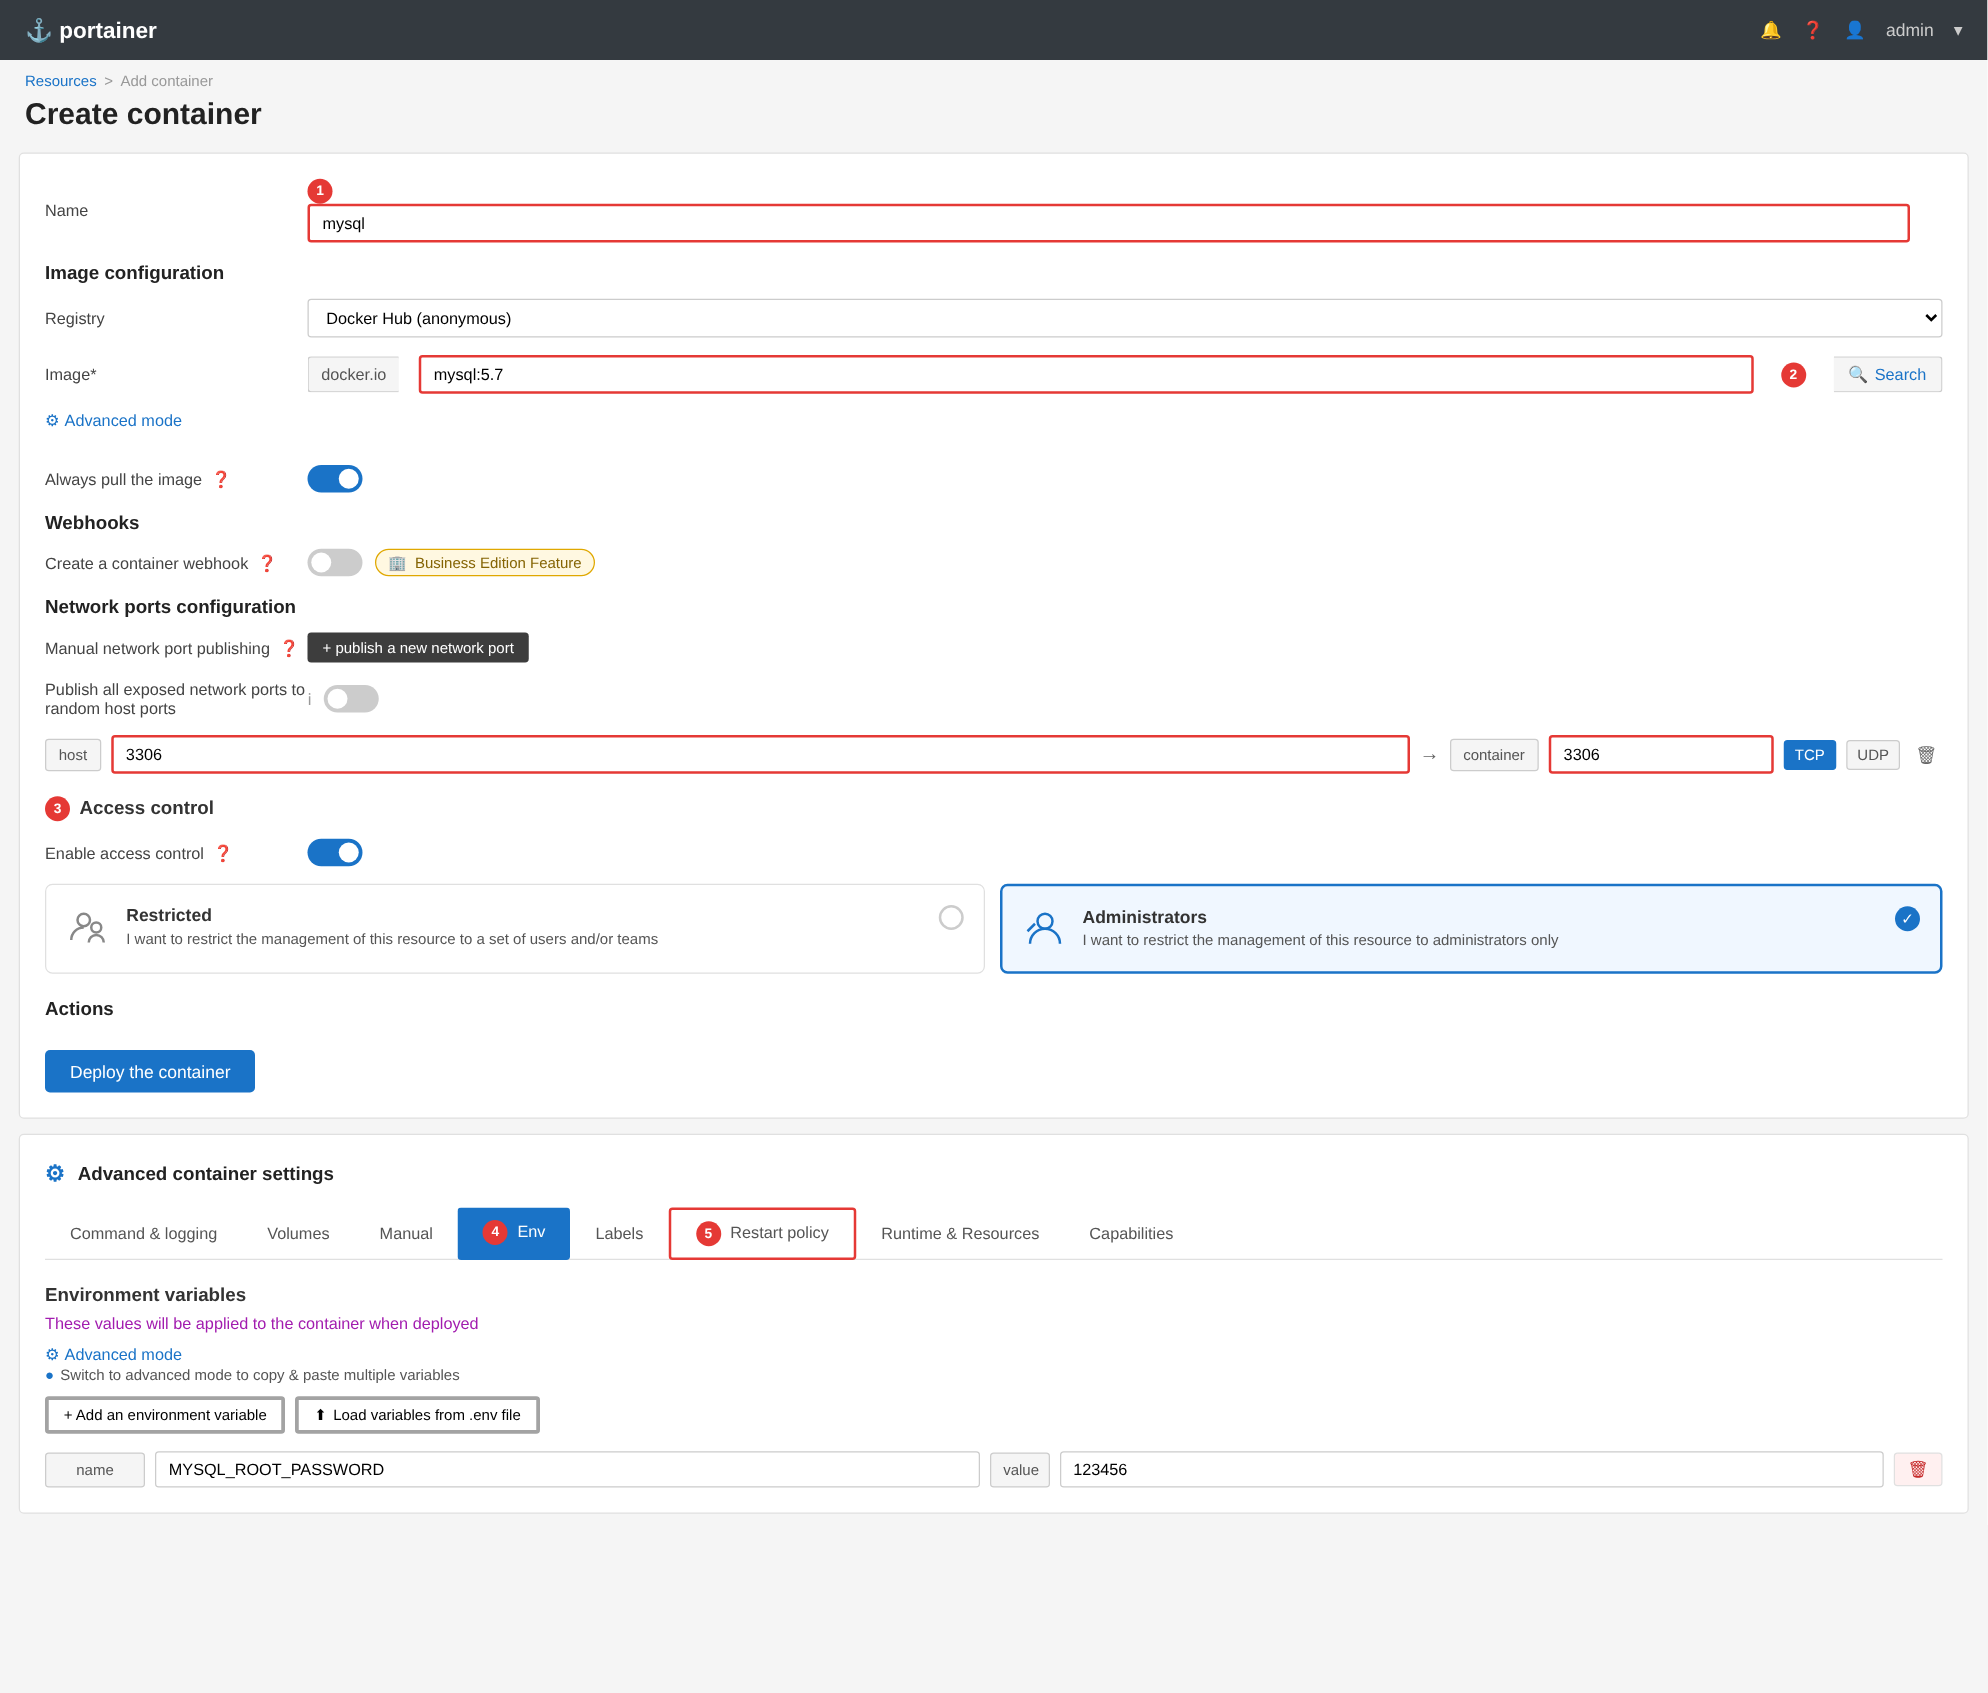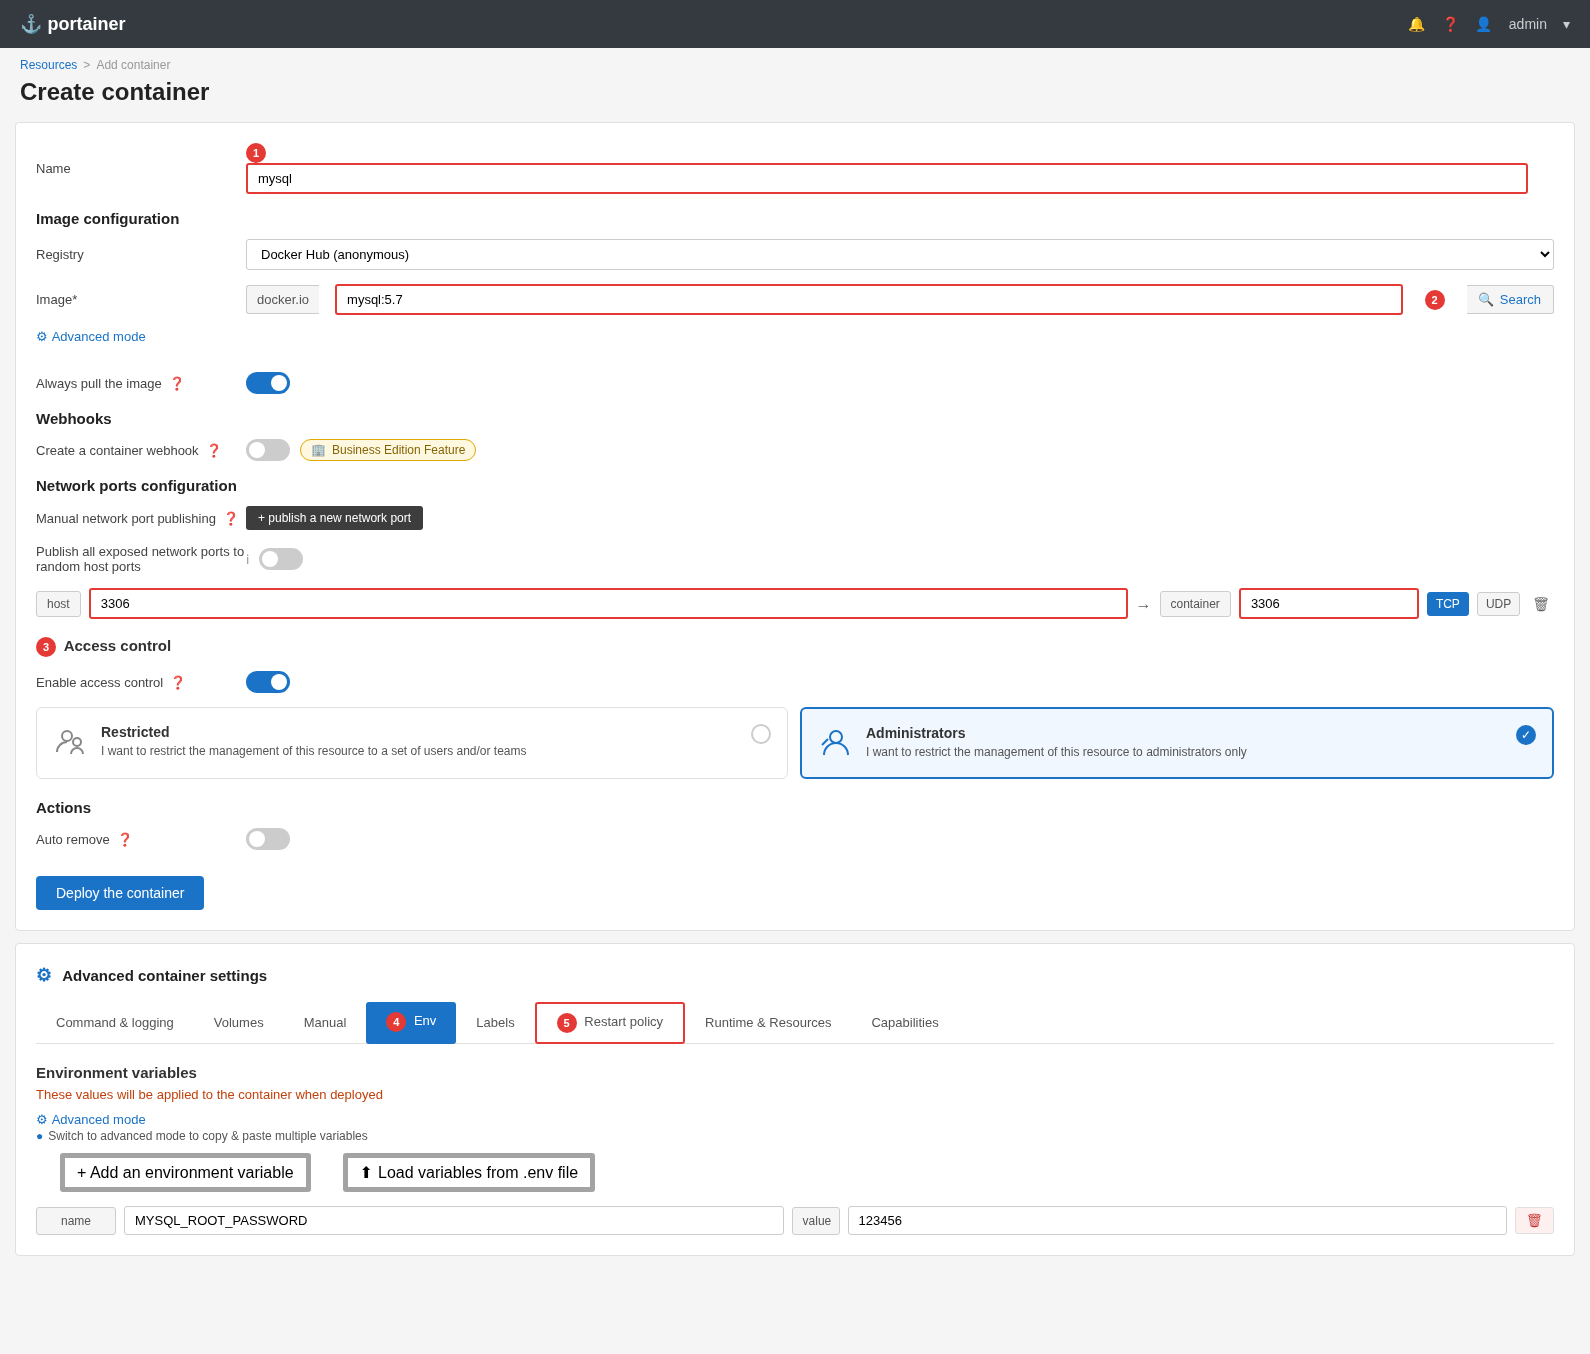--- a/index.html
+++ b/index.html
@@ -72,26 +72,26 @@
     .advanced-section { background: white; margin: 12px 15px; padding: 20px; border-radius: 4px; border: 1px solid #e0e0e0; }
     .advanced-header { display: flex; align-items: center; gap: 10px; font-size: 15px; font-weight: 600; margin-bottom: 16px; color: #222; }
     .gear-icon { color: #1a73c7; font-size: 18px; }
 
     .tabs { display: flex; gap: 0; border-bottom: 1px solid #e0e0e0; margin-bottom: 20px; }
     .tab { padding: 9px 20px; font-size: 13px; cursor: pointer; color: #555; border: none; background: none; border-bottom: 2px solid transparent; margin-bottom: -1px; }
     .tab.active { color: white; background: #1a73c7; border-radius: 3px; border-bottom-color: transparent; }
     .tab.highlighted { border: 2px solid #e53935; border-radius: 3px; color: #555; }
 
     .env-section h3 { font-size: 15px; font-weight: 600; margin-bottom: 6px; }
-    .env-desc { font-size: 13px; color: #c2410c; margin-bottom: 10px; }
+    .env-desc { font-size: 13px; color: #a21caf; margin-bottom: 10px; }
     .env-adv-link { color: #1a73c7; font-size: 13px; display: flex; align-items: center; gap: 4px; margin-bottom: 2px; }
     .env-switch { font-size: 12px; color: #555; margin-bottom: 10px; display: flex; align-items: center; gap: 5px; }
 
     .env-buttons { display: flex; gap: 8px; margin-bottom: 14px; }
-    .env-btn { border: 5px solid #a3a3a3; background: white; padding: 5px 12px; border-radius: 3px; font-size: 16px; cursor: pointer; display: flex; align-items: center; gap: 5px; margin-left: 24px; }
+    .env-btn { border: 3px solid #a3a3a3; background: white; padding: 5px 12px; border-radius: 3px; font-size: 12px; cursor: pointer; display: flex; align-items: center; gap: 5px; }
 
     .env-row { display: flex; align-items: center; gap: 8px; margin-top: 8px; }
     .env-label { background: #f5f5f5; border: 1px solid #ccc; padding: 6px 10px; border-radius: 3px; font-size: 12px; color: #555; width: 80px; text-align: center; }
     .env-key { border: 2px solid #e53935; border-radius: 3px; padding: 6px 10px; font-size: 13px; flex: 1; }
     .env-val-label { background: #f5f5f5; border: 1px solid #ccc; padding: 6px 10px; border-radius: 3px; font-size: 12px; color: #555; width: 48px; text-align: center; }
     .env-val { border: 1px solid #ccc; border-radius: 3px; padding: 6px 10px; font-size: 13px; flex: 1; }
     .env-delete { background: #fff0f0; border: 1px solid #e0e0e0; padding: 5px 10px; border-radius: 3px; cursor: pointer; color: #c62828; }
   </style>
 </head>
 <body>
@@ -274,32 +274,20 @@
           <h4>Administrators</h4>
           <p>I want to restrict the management of this resource to administrators only</p>
         </div>
         <div class="check-circle">✓</div>
       </div>
     </div>
   </div>
 
   
   <div class="section-title" style="margin-top:20px;">Actions</div>
-  <div class="field-row">
-    <div class="field-label">
-      <span>Auto remove</span>
-      <span style="color:#999; margin-left:4px;">❓</span>
-    </div>
-    <div class="field-value">
-      <label class="toggle">
-        <input type="checkbox" style="">
-        <span class="slider off"></span>
-      </label>
-    </div>
-  </div>
 
   <button class="deploy-btn">Deploy the container</button>
 </div>
 
 <div class="advanced-section">
   <div class="advanced-header">
     <span class="gear-icon">⚙</span>
     <span>Advanced container settings</span>
   </div>
 

